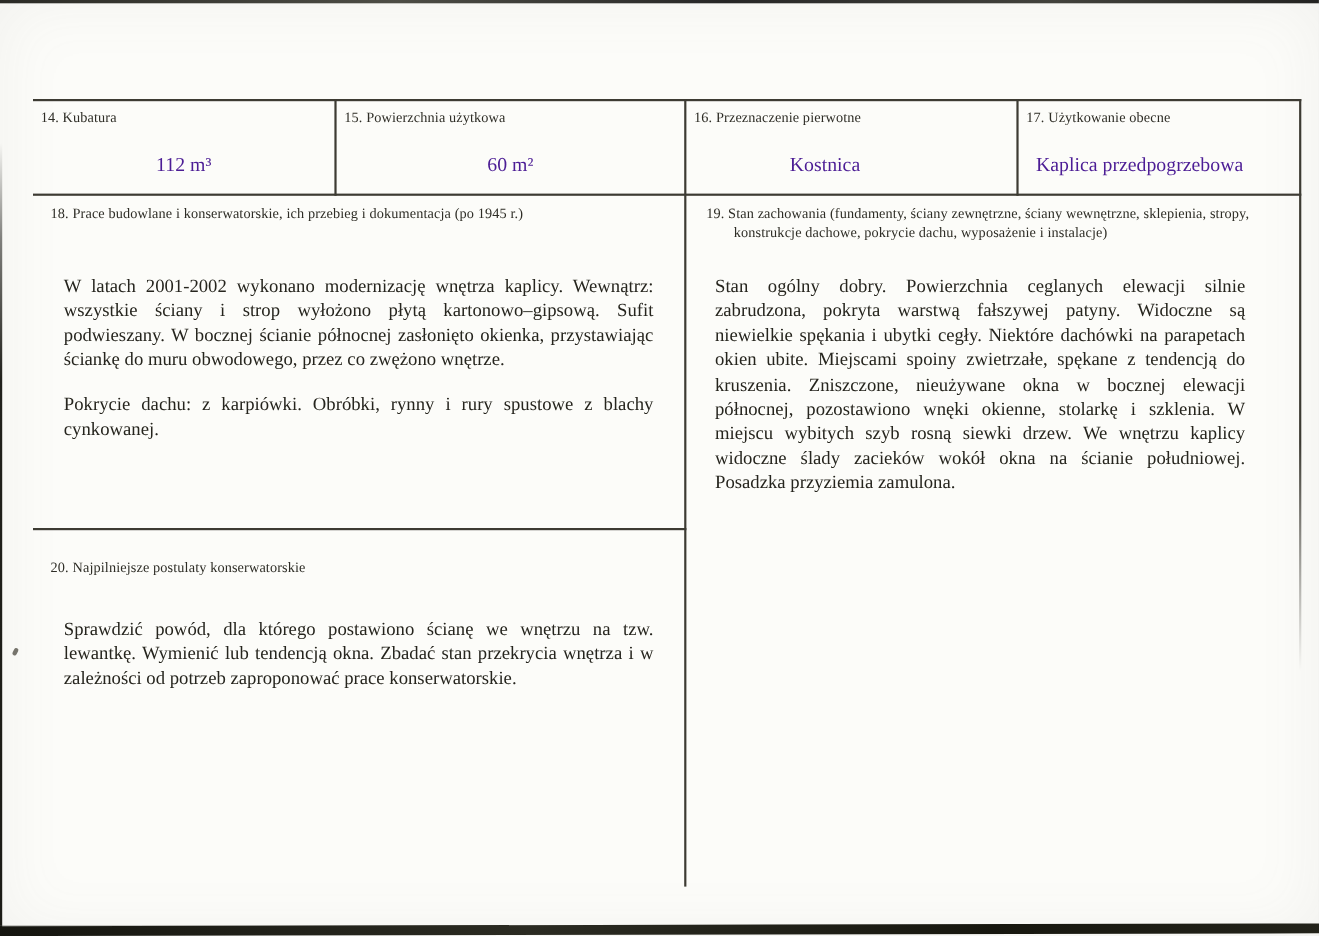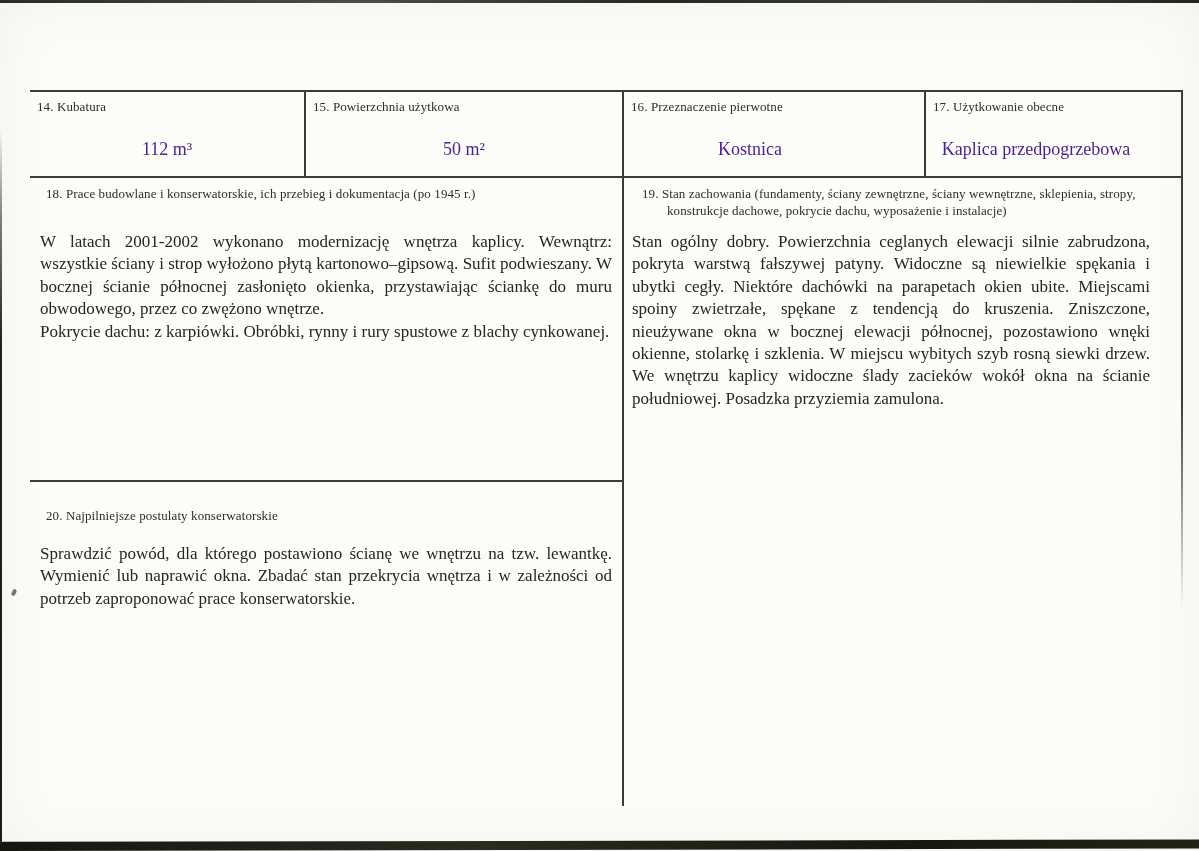--- a/index.html
+++ b/index.html
@@ -37,21 +37,21 @@
   .vline-right{left:1181px;top:90px;height:520px;
     background:linear-gradient(to bottom,#3d3b33 0%,#3d3b33 60%,rgba(61,59,51,0) 100%);}
   
   .cell{position:absolute;top:92px;height:84px;}
   .cell-label{display:block;padding:7px 0 0 7px;font-size:13px;letter-spacing:.1px;color:#2e2d26;}
   .cell-value{display:block;text-align:center;margin-top:24px;font-size:18px;color:#4c1d95;}
   
   .sec-header{position:absolute;font-size:13px;letter-spacing:.1px;color:#2e2d26;line-height:17px;margin-left:12px;}
   .hanging{padding-left:25px;text-indent:-25px;}
   .sec-body{position:absolute;font-size:17px;line-height:22.4px;text-align:justify;color:#26251e;}
-  .sec-body p{margin:0;}
+  .sec-body p{margin:18px;}
 </style>
 </head>
 <body>
 
 <div class="page">
 
   <div class="scan-top-edge"></div>
   <div class="scan-left-edge"></div>
   <div class="scan-speck"></div>
   <div class="scan-bottom-line"></div>
@@ -64,21 +64,21 @@
   <div class="vline vline-center"></div>
   <div class="vline vline-16-17"></div>
   <div class="vline vline-right"></div>
 
   <div class="cell" style="left:30px;width:274px;">
     <span class="cell-label">14. Kubatura</span>
     <span class="cell-value">112 m³</span>
   </div>
   <div class="cell" style="left:306px;width:316px;">
     <span class="cell-label">15. Powierzchnia użytkowa</span>
-    <span class="cell-value">50 m²</span>
+    <span class="cell-value">60 m²</span>
   </div>
   <div class="cell" style="left:624px;width:252px;">
     <span class="cell-label">16. Przeznaczenie pierwotne</span>
     <span class="cell-value">Kostnica</span>
   </div>
   <div class="cell" style="left:926px;width:220px;">
     <span class="cell-label">17. Użytkowanie obecne</span>
     <span class="cell-value">Kaplica przedpogrzebowa</span>
   </div>
 
@@ -88,16 +88,16 @@
     <p>Pokrycie dachu: z karpiówki. Obróbki, rynny i rury spustowe z blachy cynkowanej.</p>
   </div>
 
   <div class="sec-header hanging" style="left:630px;top:185px;width:528px;">19. Stan zachowania (fundamenty, ściany zewnętrzne, ściany wewnętrzne, sklepienia, stropy, konstrukcje dachowe, pokrycie dachu, wyposażenie i instalacje)</div>
   <div class="sec-body" style="left:632px;top:231px;width:518px;">
     <p>Stan ogólny dobry. Powierzchnia ceglanych elewacji silnie zabrudzona, pokryta warstwą fałszywej patyny. Widoczne są niewielkie spękania i ubytki cegły. Niektóre dachówki na parapetach okien ubite. Miejscami spoiny zwietrzałe, spękane z tendencją do kruszenia. Zniszczone, nieużywane okna w bocznej elewacji północnej, pozostawiono wnęki okienne, stolarkę i szklenia. W miejscu wybitych szyb rosną siewki drzew. We wnętrzu kaplicy widoczne ślady zacieków wokół okna na ścianie południowej. Posadzka przyziemia zamulona.</p>
   </div>
 
   <div class="sec-header" style="left:34px;top:507px;width:585px;">20. Najpilniejsze postulaty konserwatorskie</div>
   <div class="sec-body" style="left:40px;top:543px;width:572px;">
-    <p>Sprawdzić powód, dla którego postawiono ścianę we wnętrzu na tzw. lewantkę. Wymienić lub naprawić okna. Zbadać stan przekrycia wnętrza i w zależności od potrzeb zaproponować prace konserwatorskie.</p>
+    <p>Sprawdzić powód, dla którego postawiono ścianę we wnętrzu na tzw. lewantkę. Wymienić lub tendencją okna. Zbadać stan przekrycia wnętrza i w zależności od potrzeb zaproponować prace konserwatorskie.</p>
   </div>
 
 </div>
 
 </body></html>

